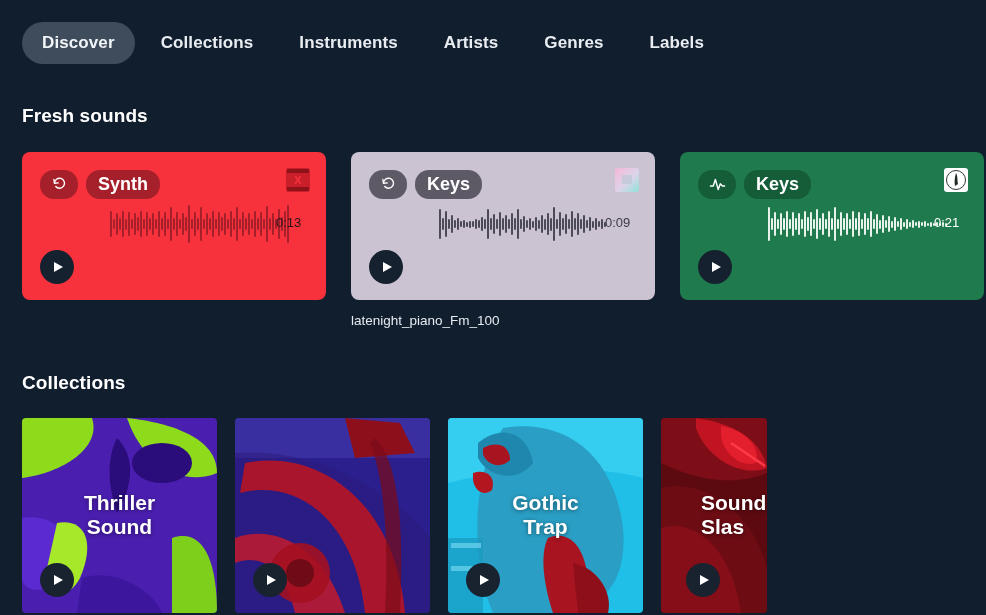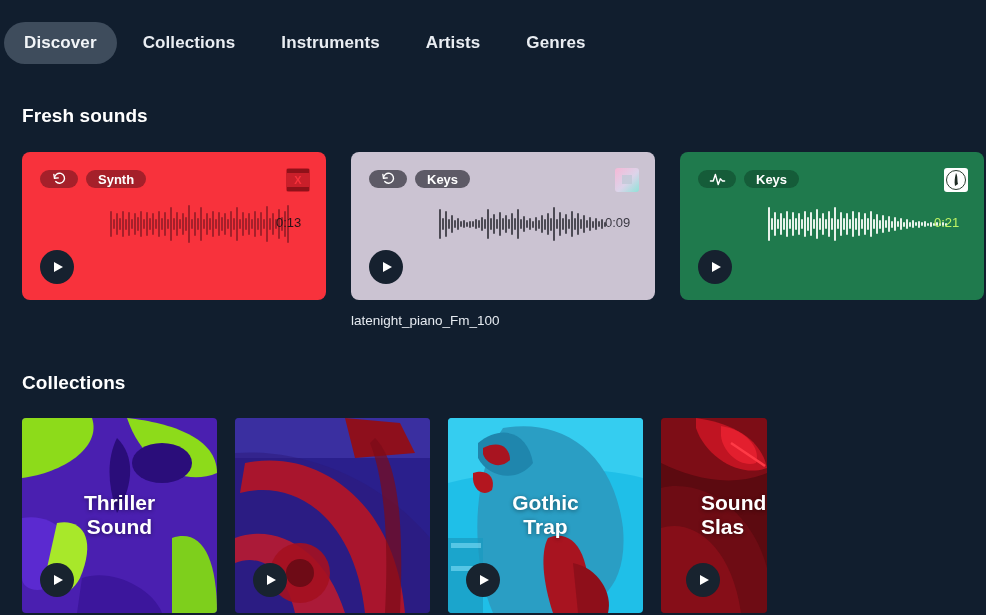--- a/index.html
+++ b/index.html
@@ -13,21 +13,21 @@
     font-family: "Liberation Sans", sans-serif;
     color: #ffffff;
     -webkit-font-smoothing: antialiased;
   }
 
   
   #nav-bar {
     display: flex;
     align-items: center;
     gap: 6px;
-    padding: 14px 22px 0 4px;
+    padding: 14px 22px 0 22px;
     height: 72px;
   }
   .nav-tab {
     font-size: 17px;
     font-weight: 700;
     color: #e9edf2;
     padding: 11px 20px;
     border-radius: 22px;
     background: transparent;
     white-space: nowrap;
@@ -74,25 +74,25 @@
   .card-tags {
     position: absolute;
     top: 18px;
     left: 18px;
     display: flex;
     gap: 8px;
     align-items: center;
   }
   .tag-pill {
     border-radius: 14px;
-    height: 18px;
+    height: 29px;
     display: flex;
     align-items: center;
     justify-content: center;
-    font-size: 13px;
+    font-size: 18px;
     font-weight: 700;
     color: #ffffff;
     padding: 0 12px;
     text-align: center;
   }
   .tag-pill.icon-pill { width: 38px; padding: 0; }
   .sc-0 .tag-pill { background: #a5202a; }
   .sc-1 .tag-pill { background: #5d5a66; }
   .sc-2 .tag-pill { background: #155c39; }
 
@@ -129,21 +129,21 @@
 
   .duration {
     position: absolute;
     top: 63px;
     left: 254px;
     font-size: 13px;
     font-weight: 400;
   }
   .sc-0 .duration { color: #2a1418; }
   .sc-1 .duration { color: #3c3a44; }
-  .sc-2 .duration { color: #bef264; }
+  .sc-2 .duration { color: #ffffff; }
 
   .play-btn {
     position: absolute;
     left: 18px;
     bottom: 16px;
     width: 34px;
     height: 34px;
     border-radius: 50%;
     background: #16212f;
     display: flex;
@@ -215,20 +215,21 @@
 </style>
 </head>
 <body>
 
 <div id="nav-bar">
   <div class="nav-tab active">Discover</div>
   <div class="nav-tab">Collections</div>
   <div class="nav-tab">Instruments</div>
   <div class="nav-tab">Artists</div>
   <div class="nav-tab">Genres</div>
+  <div class="nav-tab">Labels</div>
 </div>
 
 <div id="fresh-sounds-section">
   <div class="section-heading" id="fresh-sounds-heading">Fresh sounds</div>
 
   <div id="fresh-sounds-row">
 
     <div class="sound-card-wrap">
       <div class="sound-card sc-0">
         <div class="card-tags">

